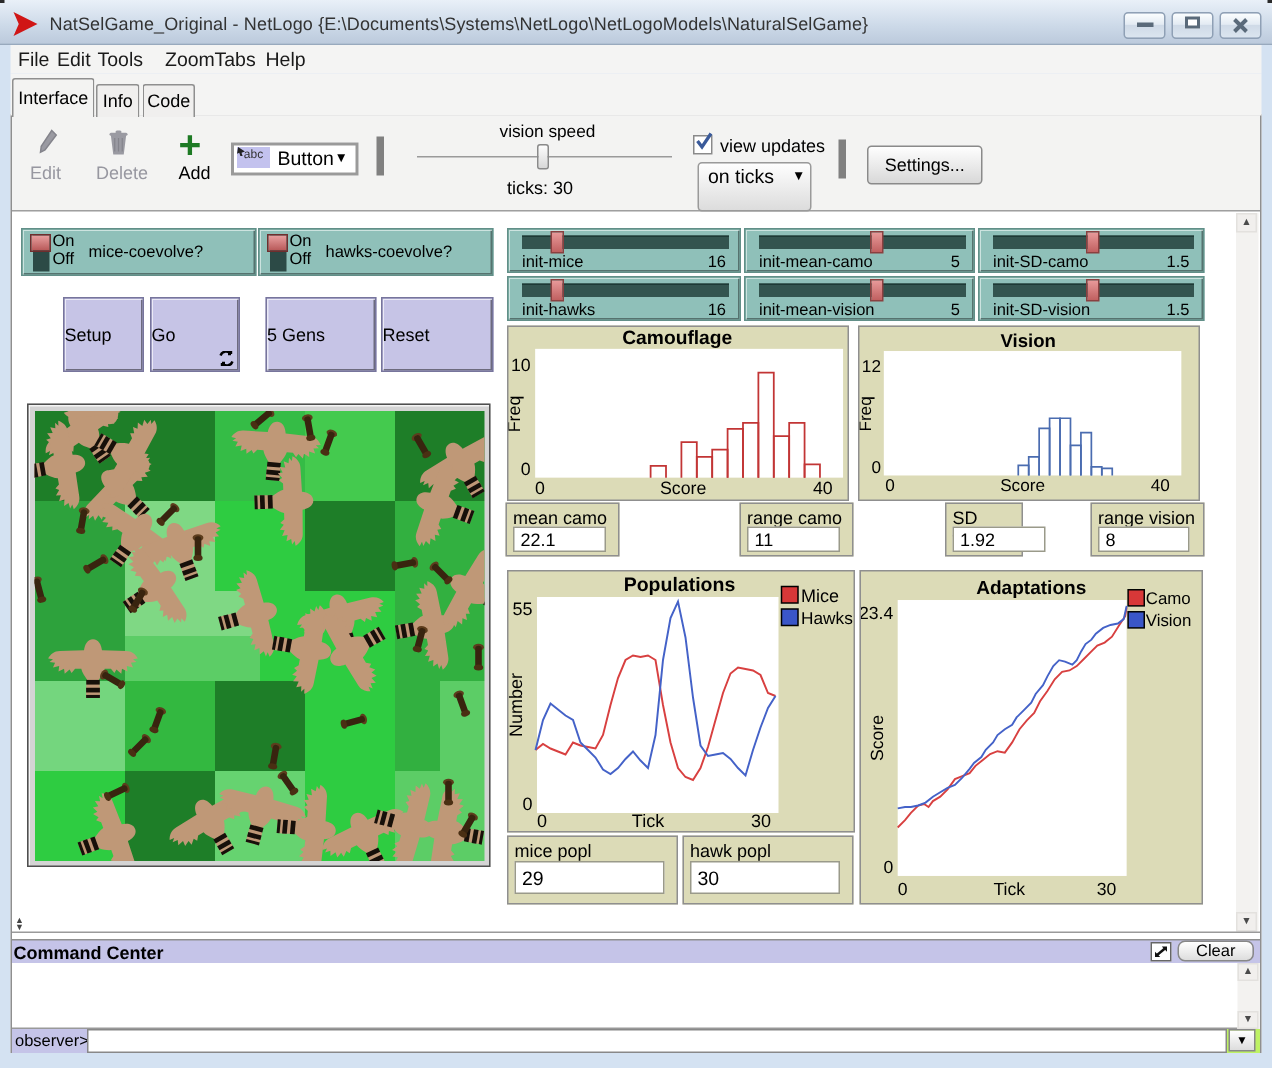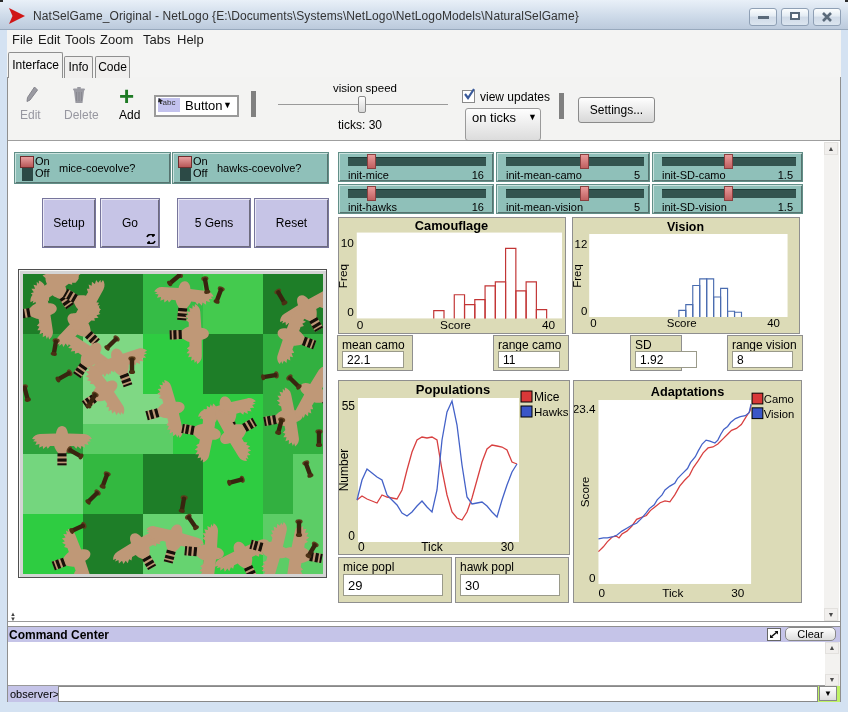--- a/index.html
+++ b/index.html
@@ -20,21 +20,21 @@
 
 #panel{left:7px;top:76px;width:834px;height:626px;border:1px solid #8f8f8f;background:#fff}
 #toolbar{left:8px;top:77px;width:832px;height:64px;background:#f3f3f2;border-bottom:1px solid #9f9f9f}
 .tlbl{position:absolute;font-size:12px}
 #canvas{left:8px;top:142px;width:832px;height:479px;background:#fff;overflow:hidden}
 
 #vscroll{left:824px;top:142px;width:15px;height:479px;background:#f3f2f0}
 .sbtn{width:14px;height:13px;background:#f1efed;border:1px solid #e3e1de;color:#4a4a4a;font-size:7px;text-align:center;line-height:12px}
 
 .switch,.slider{background:#8fc0b9;box-shadow:inset 1px 1px 0 rgba(255,255,255,.55),inset -1px -1px 0 rgba(0,0,0,.4);border:1px solid #628f88}
-.nlbtn{background:#c6c4e6;box-shadow:inset 1px 1px 0 rgba(255,255,255,.65),inset -1px -1px 0 rgba(0,0,0,.45);border:1px solid #77759c;font-size:12px;text-align:center}
+.nlbtn{background:#c6c4e6;box-shadow:inset 1px 1px 0 rgba(255,255,255,.65),inset -1px -1px 0 rgba(0,0,0,.45);border:1px solid #77759c;font-size:12px;text-align:left}
 .mon{background:#dcdbb7;border:1px solid #8f8f8f;font-size:12px}
 .mon .val{position:absolute;background:#fff;border:1px solid #9a9a8a;font-size:12px;padding:1px 0 0 4px}
 .plotp{background:#dcdbb7;border:1px solid #8f8f8f}
 
 #cchead{left:8px;top:626px;width:832px;height:16px;background:#c5c4e8;border-top:1px solid #8f8f8f;font-size:12px;font-weight:bold}
 #ccout{left:8px;top:642px;width:832px;height:44px;background:#fff;border-bottom:1px solid #999}
 #ccin{left:8px;top:686px;width:832px;height:16px;background:#bef264}
 .seg{position:absolute;background:#808080}
 </style></head>
 <body>
@@ -50,21 +50,21 @@
         <path d="M9,4 L17,12 M17,4 L9,12" stroke="#5a6a7a" stroke-width="2.6" fill="none"></path>
       </svg></div>
 </div>
 <div class="abs" style="left:0;top:0;width:3px;height:2px;background:#2a2a2a"></div>
 <div class="abs" style="left:845px;top:0;width:3px;height:2px;background:#2a2a2a"></div>
 
 <div id="menubar" class="abs">
  <span style="left:5px">File</span>
     <span style="left:31px">Edit</span>
     <span style="left:58px">Tools</span>
-    <span style="left:93px">Zoom</span>
+    <span style="left:103px">Zoom</span>
     <span style="left:136px">Tabs</span>
     <span style="left:170px">Help</span>
 </div>
 
 <div id="tabstrip" class="abs">
  <div class="tab" id="tab1">Interface</div>
  <div class="tab" id="tab2">Info</div>
  <div class="tab" id="tab3">Code</div>
 </div>
 <div id="panel" class="abs"></div>

